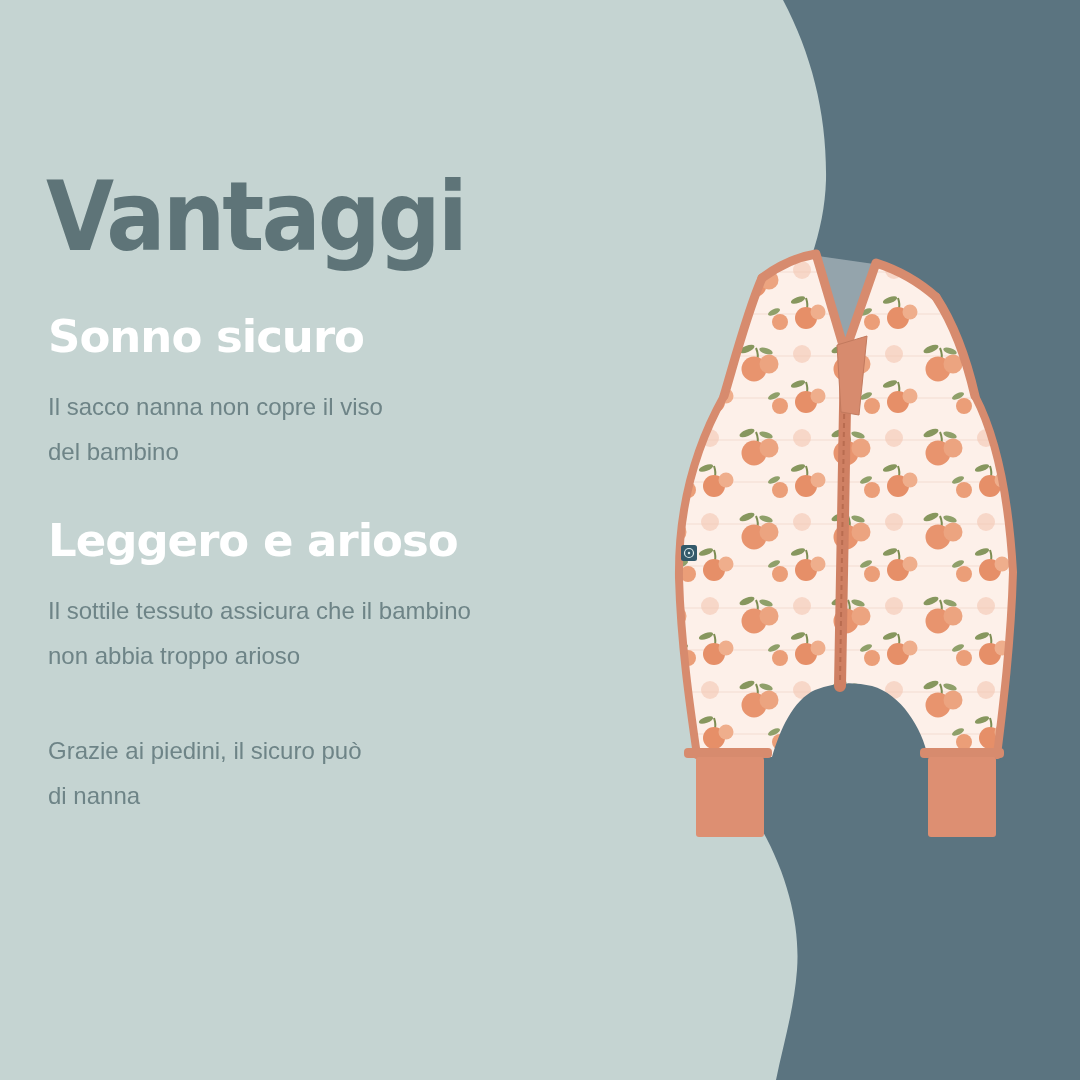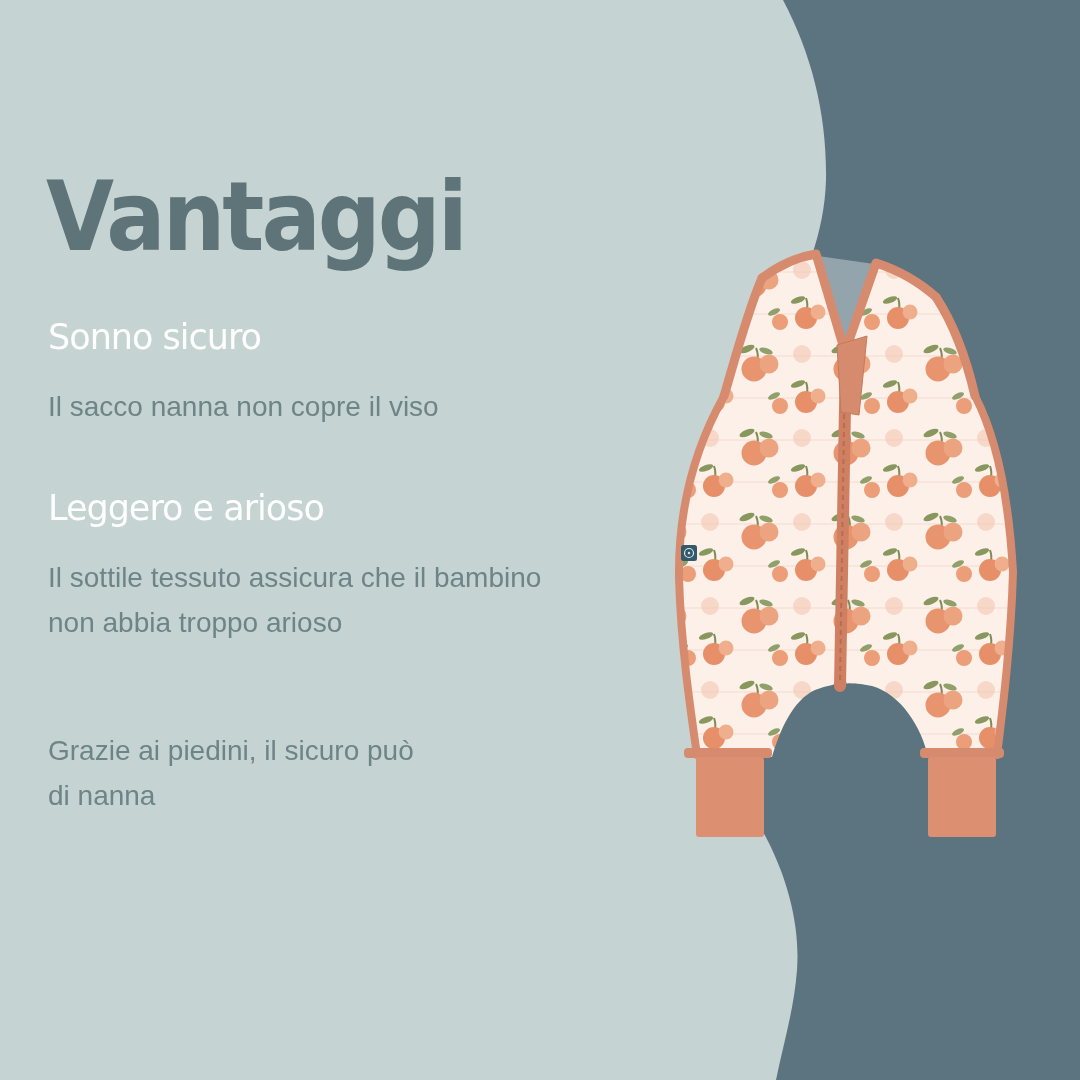--- a/index.html
+++ b/index.html
@@ -10,30 +10,30 @@
   }
   .bg-svg{position:absolute;left:0;top:0;width:1080px;height:1080px;}
   .text-layer{position:absolute;left:0;top:0;width:1056px;height:1080px;}
   .title{
     position:absolute;left:46px;top:160px;
     font-size:88px;font-weight:800;letter-spacing:-3px;
     color:#5e7478;transform:scaleY(1.1);transform-origin:top left;
   }
   .section{position:absolute;left:48px;}
   .sec-1{top:308px;}
-  .sec-2{top:479px;}
+  .sec-2{top:512px;}
   .sec-3{top:710px;}
   .heading{
-    font-size:35px;font-weight:400;letter-spacing:-1px;
+    font-size:45px;font-weight:700;letter-spacing:-1px;
     color:#ffffff;line-height:58px;
   }
   .bodytext{
     margin-top:18px;
     font-family:"Liberation Sans", sans-serif;
-    font-size:28px;color:#6e8487;line-height:45px;font-weight:400;
+    font-size:24px;color:#6e8487;line-height:45px;font-weight:400;
   }
   .bodytext div{white-space:nowrap;}
 </style>
 </head>
 <body>
 
 <svg class="bg-svg" viewBox="0 0 1080 1080" role="img" aria-label="background">
   <defs>
     <pattern id="peachPat" x="0" y="0" width="92" height="84" patternUnits="userSpaceOnUse">
       <rect width="92" height="84" fill="#fdf0e9"></rect>
@@ -116,20 +116,21 @@
   </g>
 </svg>
 
 <div class="text-layer">
   <div class="title">Vantaggi</div>
 
   <div class="section sec-1">
     <div class="heading">Sonno sicuro</div>
     <div class="bodytext">
       <div>Il sacco nanna non copre il viso</div>
+      <div>del bambino</div>
     </div>
   </div>
 
   <div class="section sec-2">
     <div class="heading">Leggero e arioso</div>
     <div class="bodytext">
       <div>Il sottile tessuto assicura che il bambino</div>
       <div>non abbia troppo arioso</div>
     </div>
   </div>

